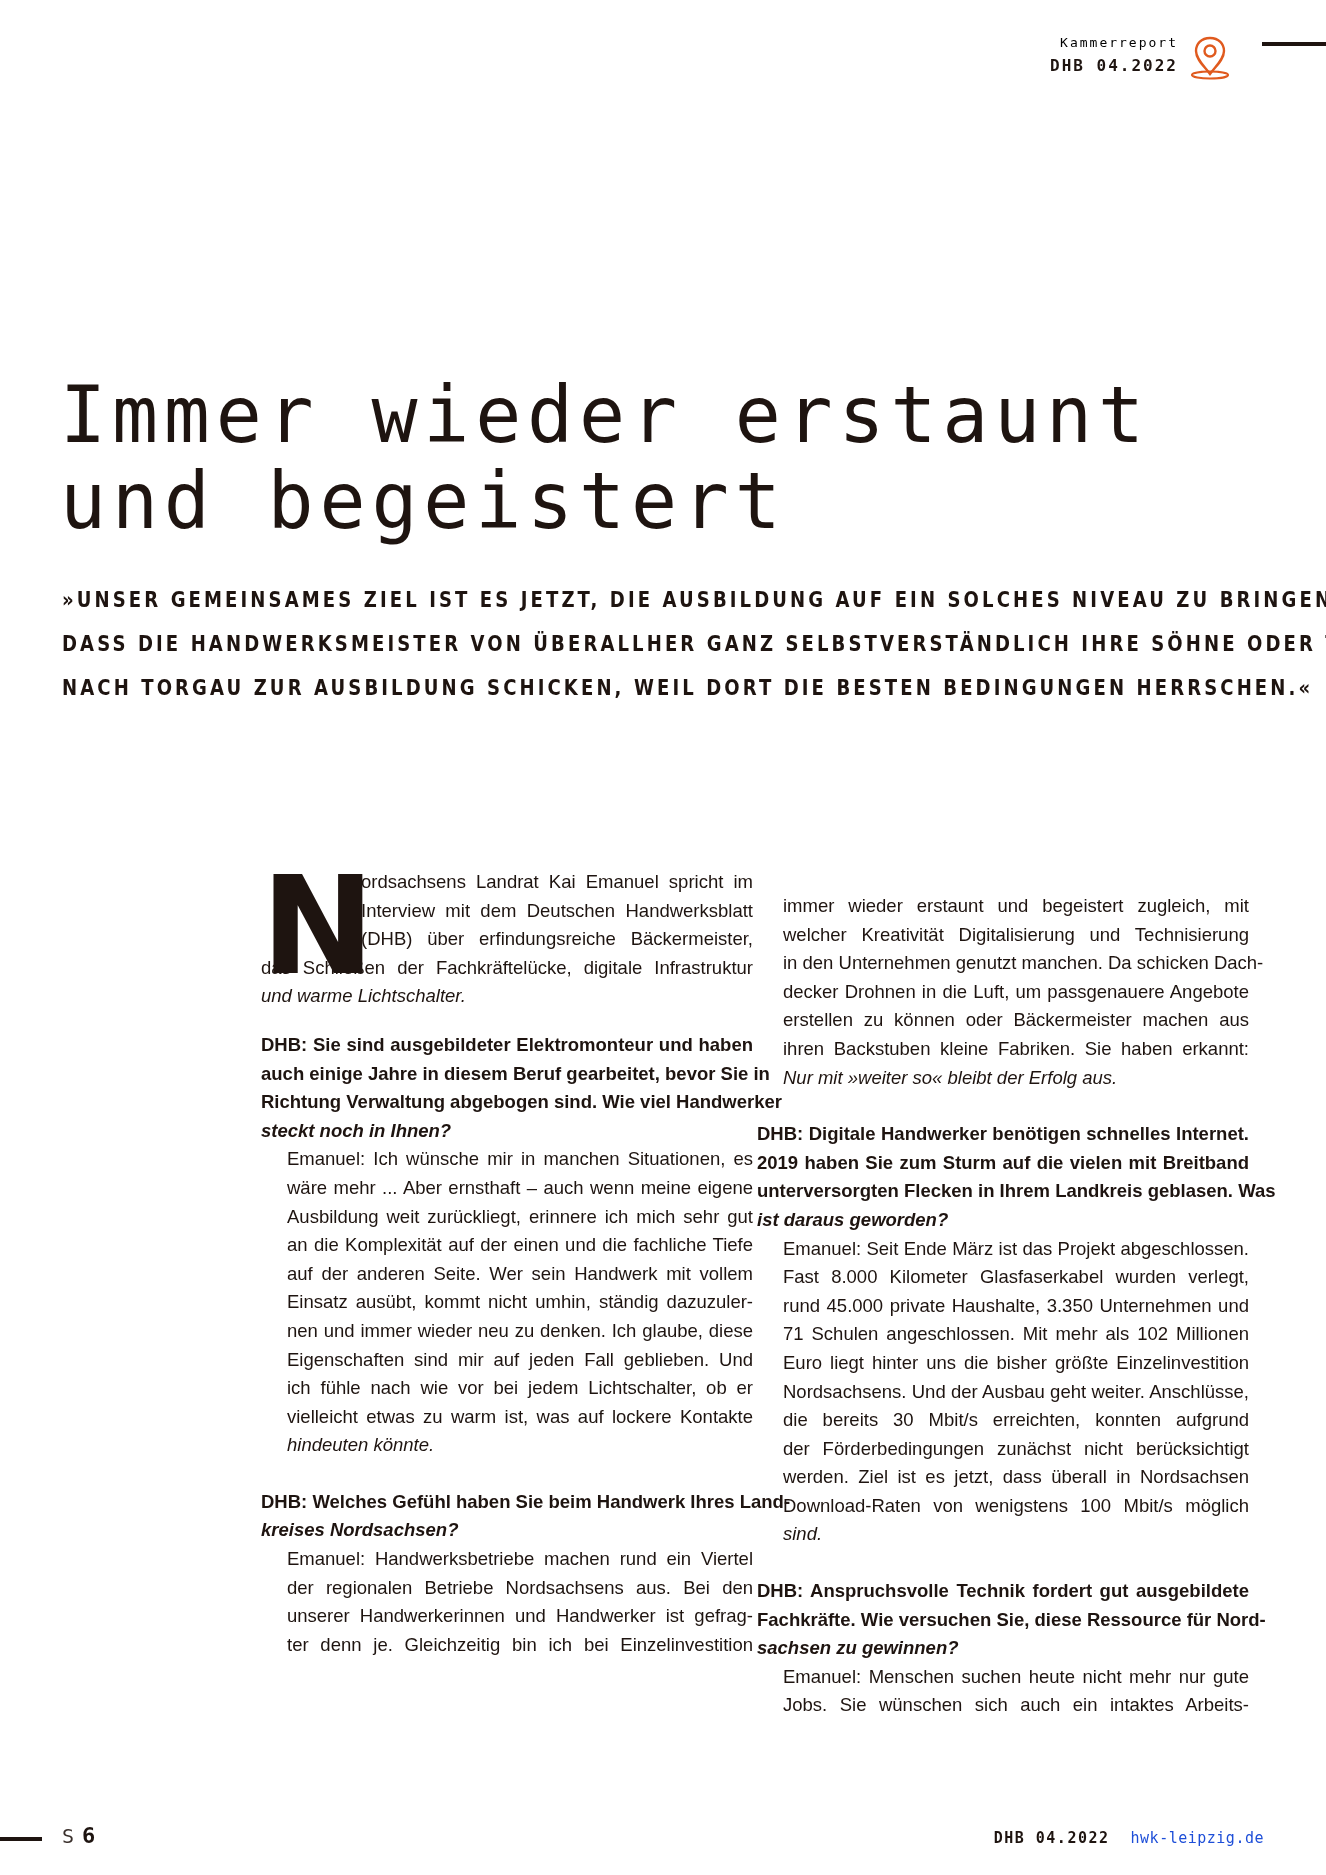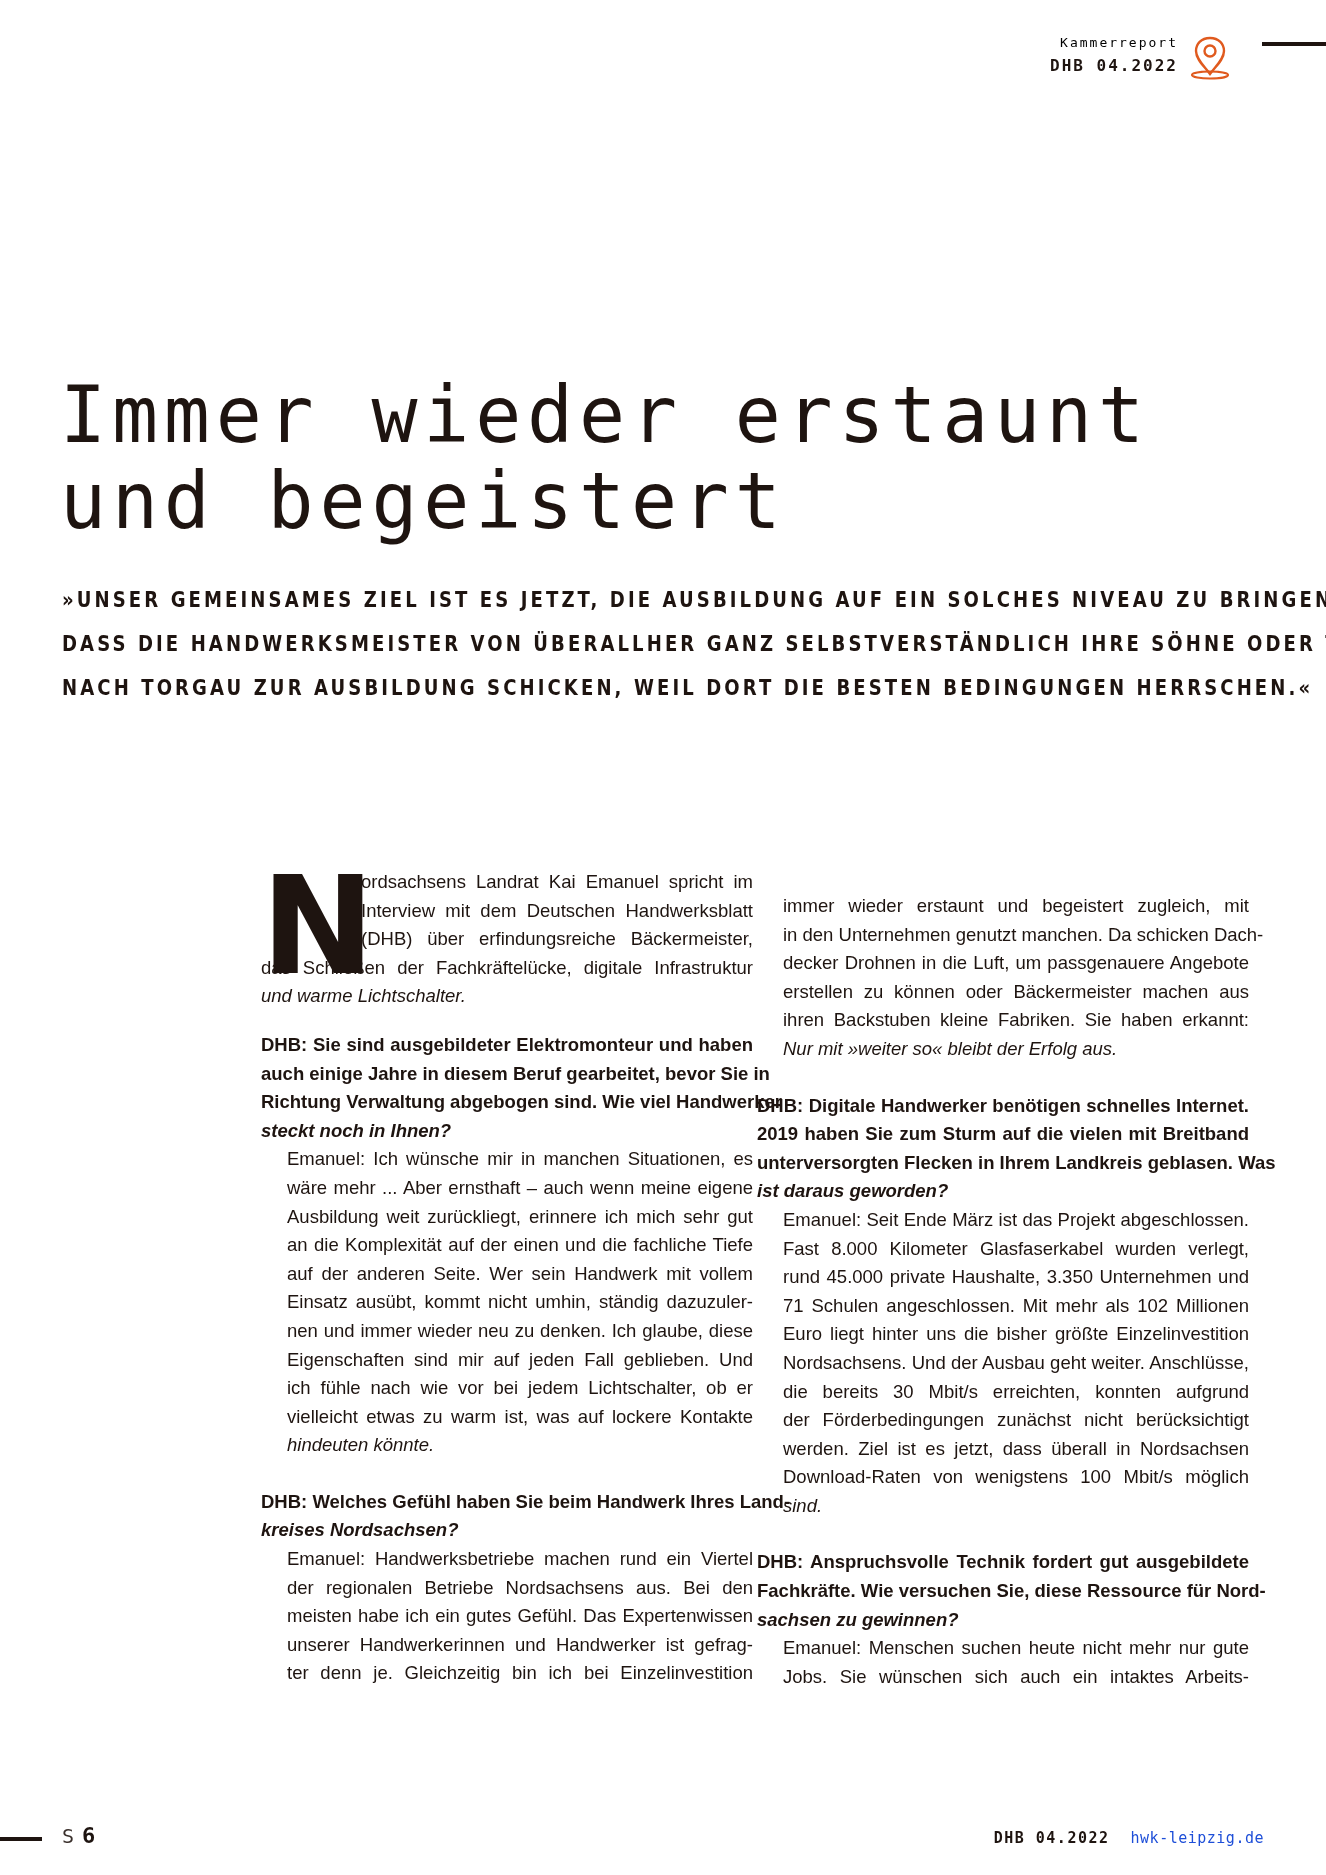--- a/index.html
+++ b/index.html
@@ -95,29 +95,29 @@
     <span class="line indent last">hindeuten könnte.</span>
   </div>
 
   <div style="font-weight:bold;margin-top:28px">
     <span class="line">DHB: Welches Gefühl haben Sie beim Handwerk Ihres Land-</span>
     <span class="line last">kreises Nordsachsen?</span>
   </div>
   <div>
     <span class="line indent">Emanuel: Handwerksbetriebe machen rund ein Viertel</span>
     <span class="line indent">der regionalen Betriebe Nordsachsens aus. Bei den</span>
-    <span class="line indent">meisten habe ich ein gutes Gefühl. Das Expertenwissen</span>
     <span class="line indent">unserer Handwerkerinnen und Handwerker ist gefrag-</span>
     <span class="line indent">ter denn je. Gleichzeitig bin ich bei Einzelinvestition</span>
   </div>
 </div>
 
 <div class="col col-right">
   <div>
     <span class="line indent">immer wieder erstaunt und begeistert zugleich, mit</span>
+    <span class="line indent">welcher Kreativität Digitalisierung und Technisierung</span>
     <span class="line indent">in den Unternehmen genutzt manchen. Da schicken Dach-</span>
     <span class="line indent">decker Drohnen in die Luft, um passgenauere Angebote</span>
     <span class="line indent">erstellen zu können oder Bäckermeister machen aus</span>
     <span class="line indent">ihren Backstuben kleine Fabriken. Sie haben erkannt:</span>
     <span class="line indent last">Nur mit »weiter so« bleibt der Erfolg aus.</span>
   </div>
 
   <div style="font-weight:bold;margin-top:28px">
     <span class="line">DHB: Digitale Handwerker benötigen schnelles Internet.</span>
     <span class="line">2019 haben Sie zum Sturm auf die vielen mit Breitband</span>

